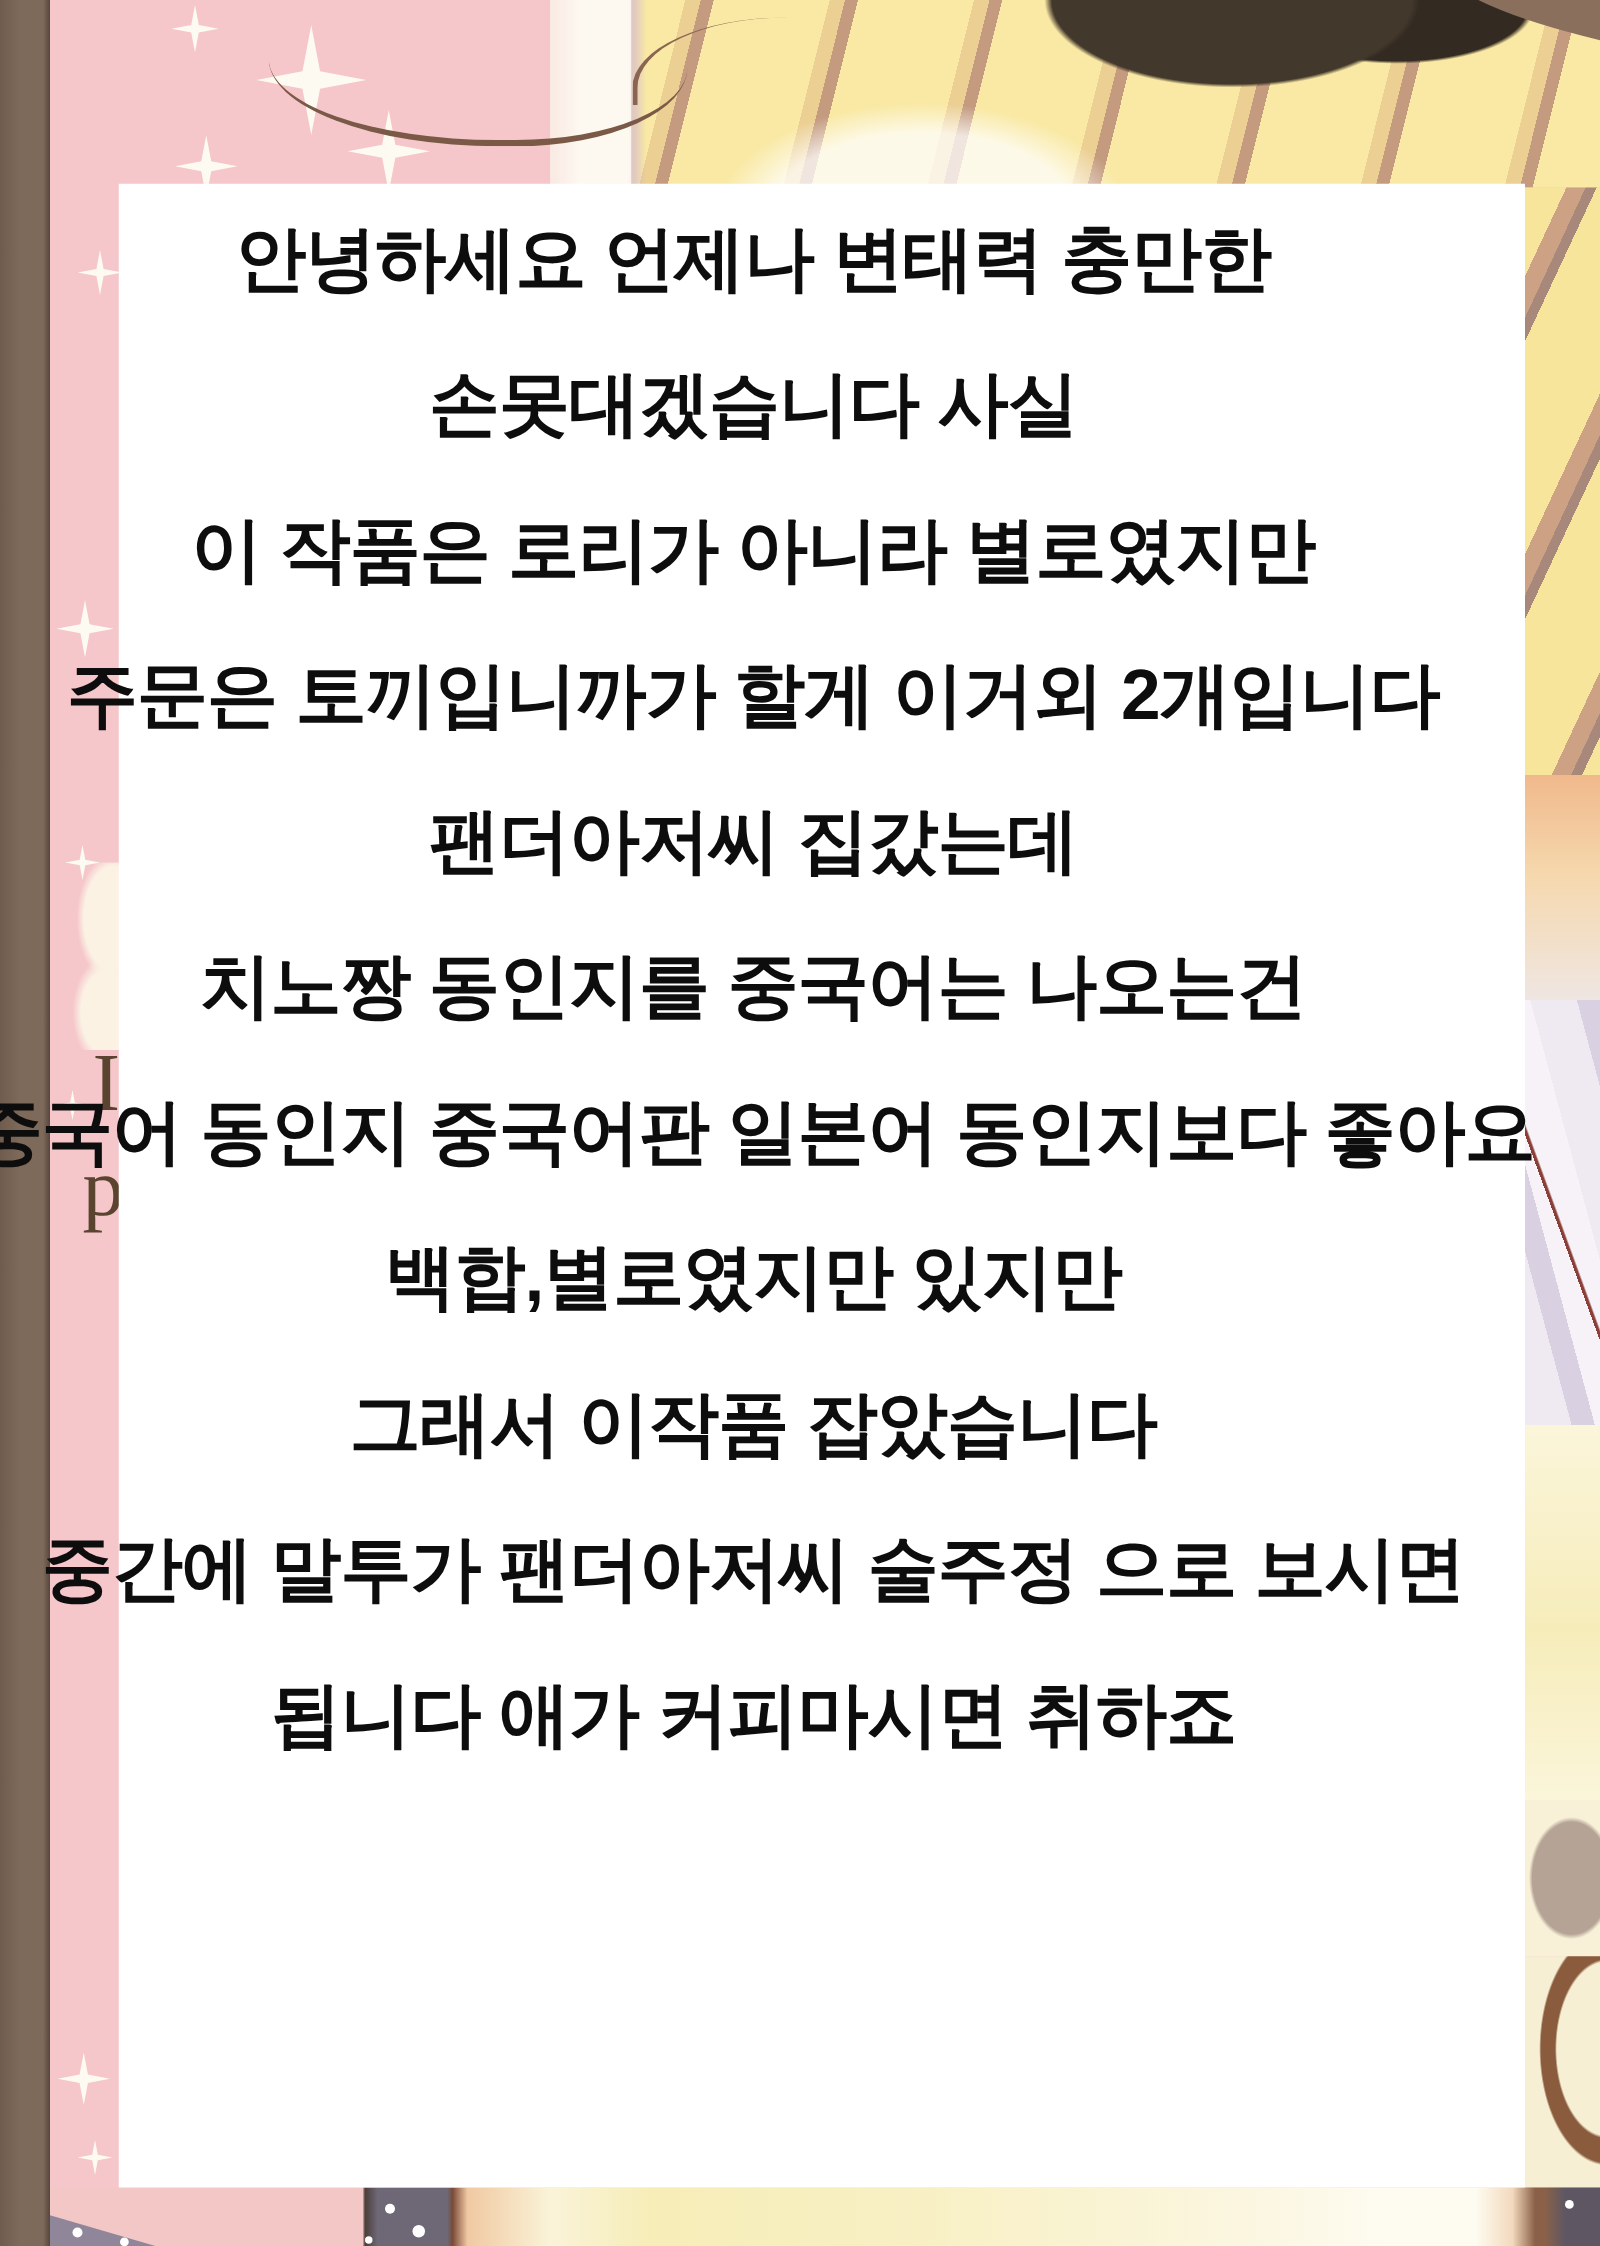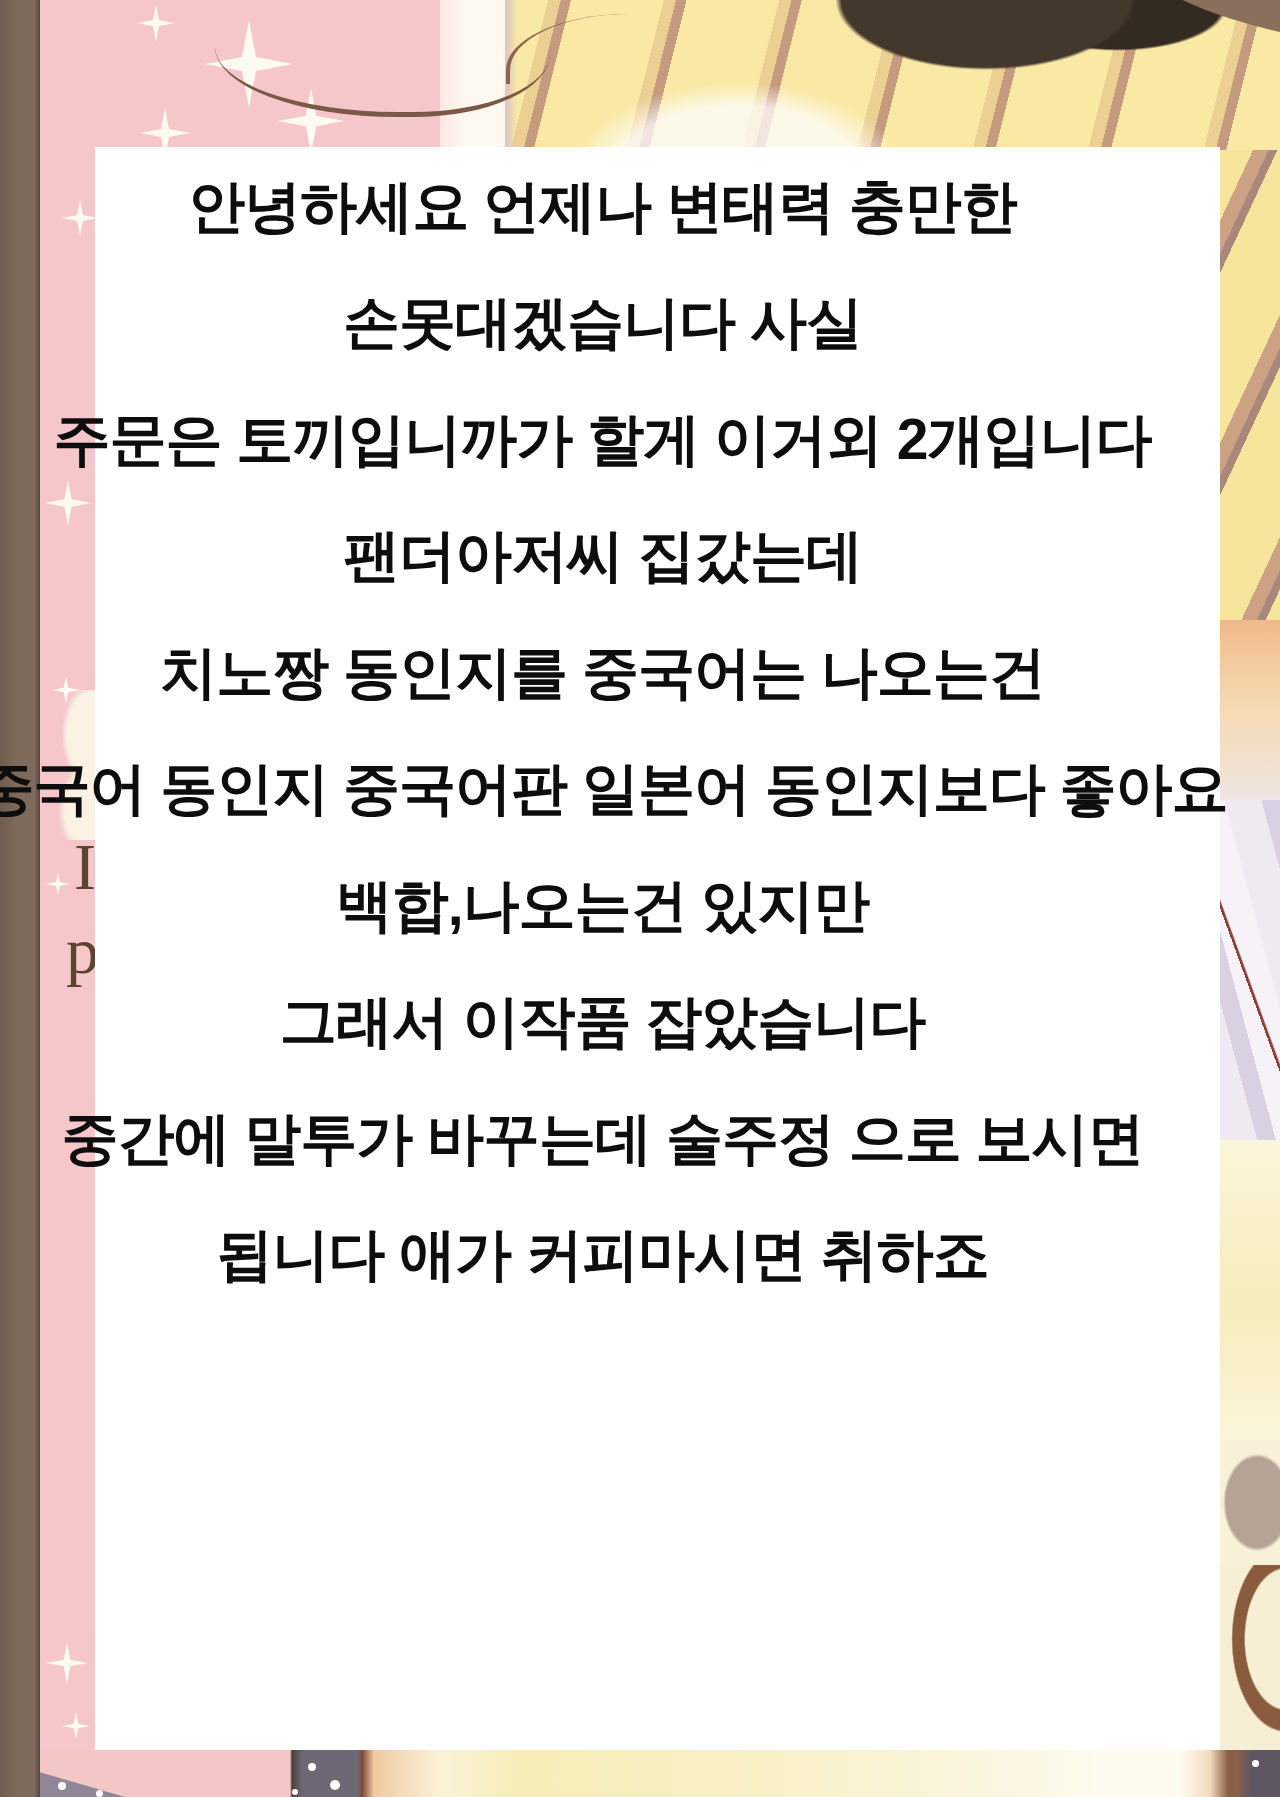--- a/index.html
+++ b/index.html
@@ -171,24 +171,25 @@
 
   <div class="bg-letter" style="left:74px;top:834px;">I</div>
   <div class="bg-letter" style="left:66px;top:918px;">p</div>
 
   <div class="spine"></div>
 
   <div class="panel">
     <div class="lines">
       <div class="line">안녕하세요 언제나 변태력 충만한</div>
       <div class="line">손못대겠습니다 사실</div>
+      <div class="line">이 작품은 로리가 아니라 별로였지만</div>
       <div class="line">주문은 토끼입니까가 할게 이거외 2개입니다</div>
       <div class="line">팬더아저씨 집갔는데</div>
       <div class="line">치노짱 동인지를 중국어는 나오는건</div>
       <div class="line">중국어 동인지 중국어판 일본어 동인지보다 좋아요</div>
-      <div class="line">백합,나오는건 있지만</div>
+      <div class="line">백합,별로였지만 있지만</div>
       <div class="line">그래서 이작품 잡았습니다</div>
-      <div class="line">중간에 말투가 바꾸는데 술주정 으로 보시면</div>
+      <div class="line">중간에 말투가 팬더아저씨 술주정 으로 보시면</div>
       <div class="line">됩니다 애가 커피마시면 취하죠</div>
     </div>
   </div>
 
 </div>
 
 </body></html>

